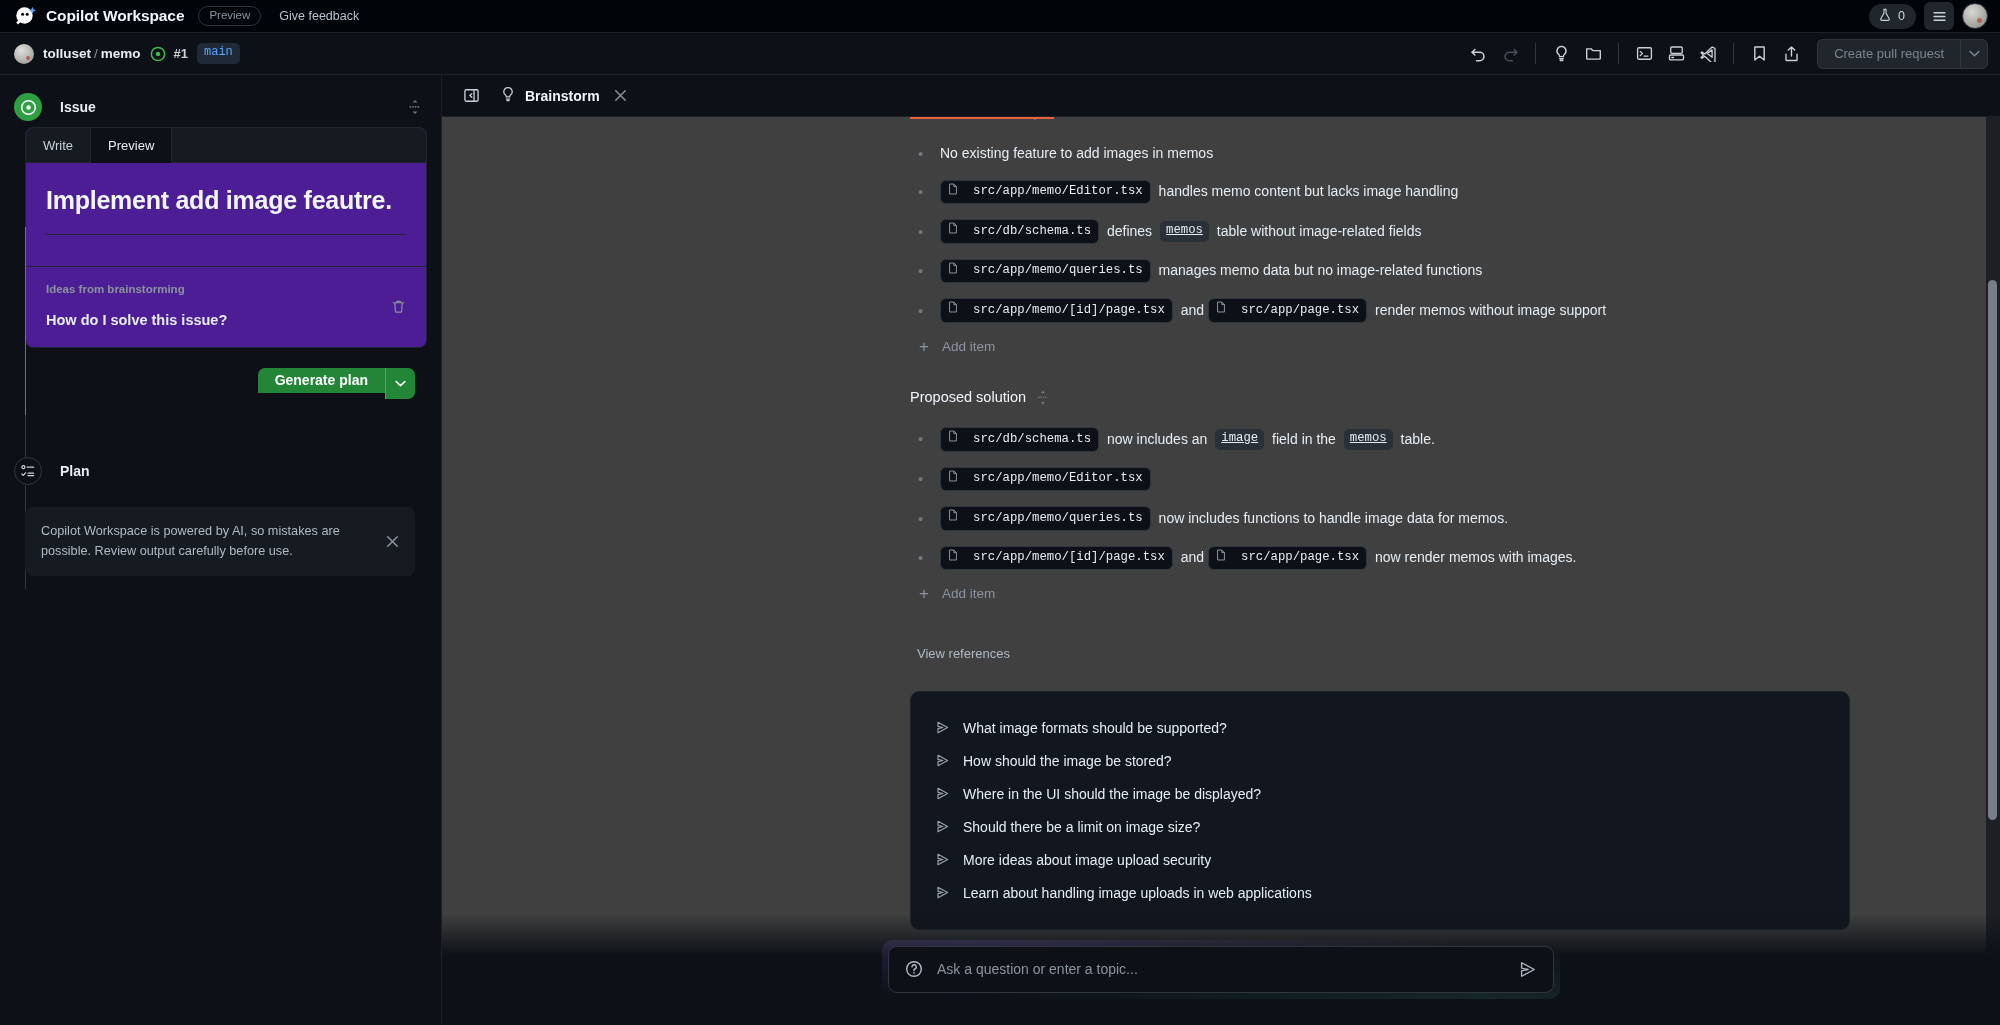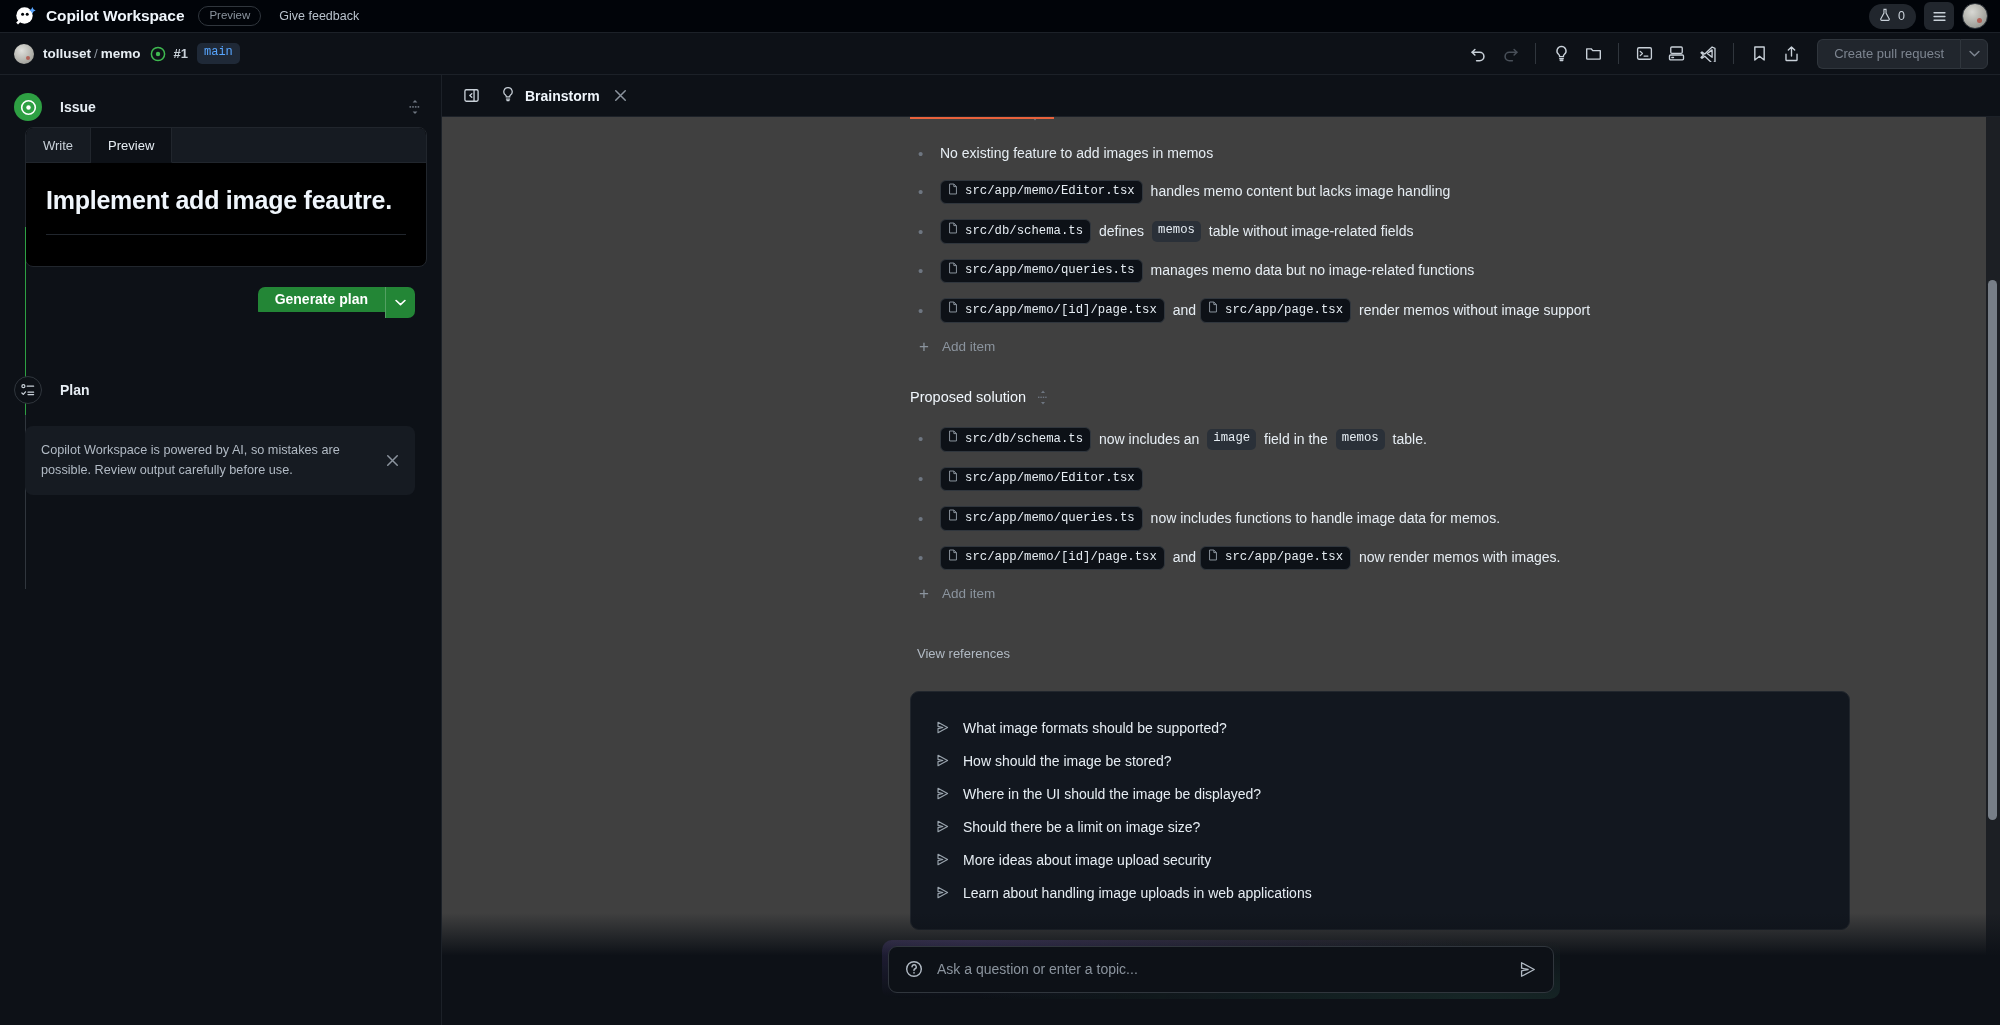--- a/index.html
+++ b/index.html
@@ -108,21 +108,21 @@
     width: 28px; height: 28px; border-radius: 50%; flex: 0 0 28px;
     display: flex; align-items: center; justify-content: center;
   }
   .step-icon.issue { background: #2ea043; }
   .step-icon.plan { background: #0d1117; border: 1px solid #30363d; }
   .step-label { font-size: 14px; font-weight: 700; color: #e6edf3; margin-left: 18px; }
   .grip-btn { margin-left: auto; width: 24px; height: 24px; display:flex; align-items:center; justify-content:center; color:#6e7681; }
 
   .issue-card {
     margin-left: 11px; border: 1px solid #21262d; border-radius: 8px;
-    background: #000000; overflow: hidden;
+    background: #4c1d95; overflow: hidden;
   }
   .tabs-row { display: flex; background: #161b22; border-bottom: 1px solid #21262d; }
   .tab {
     font-size: 13px; padding: 10px 17px 9px; color: #c9d1d9;
     border-right: 1px solid #21262d; white-space: nowrap;
   }
   .tab.active { background: #0d1117; color: #e6edf3; border-bottom: 1px solid #0d1117; margin-bottom: -1px; }
   .issue-title {
     font-size: 25px; font-weight: 700; line-height: 1.22; color: #f0f6fc;
     padding: 22px 20px 0; letter-spacing: -0.25px;
@@ -182,30 +182,30 @@
   ul.items { list-style: none; margin: 22px 0 0; padding: 0; }
   ul.items li {
     position: relative; padding-left: 30px; margin-bottom: 15px;
     font-size: 14px; color: #e6edf3; line-height: 1.55; display: flex; align-items: center; flex-wrap: wrap;
   }
   ul.items li::before {
     content: "•"; position: absolute; left: 8px; top: 50%; transform: translateY(-52%);
     color: #6e7681; font-size: 15px;
   }
   .filechip {
-    display: inline-flex; align-items: center; gap: 6px;
+    display: inline-flex; align-items: center; gap: 14px;
     border: 1px solid #30363d; border-radius: 6px;
     padding: 2px 7px 3px 6px; margin: 0 4px 0 0;
     font-family: "Liberation Mono", monospace; font-size: 12.3px; color: #e6edf3;
     background: #0d1117; white-space: nowrap; line-height: 1.35;
   }
   .codechip {
     display: inline-block; background: #2a3038; border-radius: 5px;
     padding: 2px 6px 3px; margin: 0 4px;
-    font-family: "Liberation Mono", monospace; font-size: 12.3px; color: #e6edf3; line-height: 1.3;
+    font-family: "Liberation Mono", monospace; font-size: 12.3px; color: #e6edf3; line-height: 1.3; text-decoration: underline;
   }
   .txt { white-space: pre; }
   .add-item {
     display: flex; align-items: center; gap: 11px; color: #8b949e;
     font-size: 13.5px; padding-left: 7px; margin-top: 2px;
   }
   .plus-ico { font-size: 17px; line-height: 1; color: #8b949e; width: 14px; text-align: center; }
 
   .view-refs { font-size: 13px; color: #b1bac4; margin-top: 44px; padding-left: 7px; }
 
@@ -400,20 +400,29 @@
         </span>
       </div>
 
       <div class="issue-card">
         <div class="tabs-row">
           <div class="tab">Write</div>
           <div class="tab active">Preview</div>
         </div>
         <div class="issue-title">Implement add image feautre.</div>
         <div class="issue-body-space"></div>
+        <div class="ideas-block">
+          <div class="ideas-label">Ideas from brainstorming</div>
+          <div class="ideas-text">How do I solve this issue?</div>
+          <span class="trash-btn">
+            <svg width="15" height="15" viewBox="0 0 16 16" fill="none" stroke="currentColor" stroke-width="1.3" stroke-linecap="round" stroke-linejoin="round">
+              <path d="M2.4 4h11.2M6 4V2.6h4V4M4 4l.7 9.3a.9.9 0 0 0 .9.8h4.8a.9.9 0 0 0 .9-.8L12 4"></path>
+            </svg>
+          </span>
+        </div>
       </div>
 
       <div class="gen-row">
         <div class="gen-group">
           <div class="gen-btn">Generate plan</div>
           <div class="gen-caret">
             <svg width="11" height="11" viewBox="0 0 10 10">
                 <path d="M1 3.2L5 7l4-3.8" fill="none" stroke="currentColor" stroke-width="1.5" stroke-linecap="round" stroke-linejoin="round"></path>
               </svg>
           </div>

